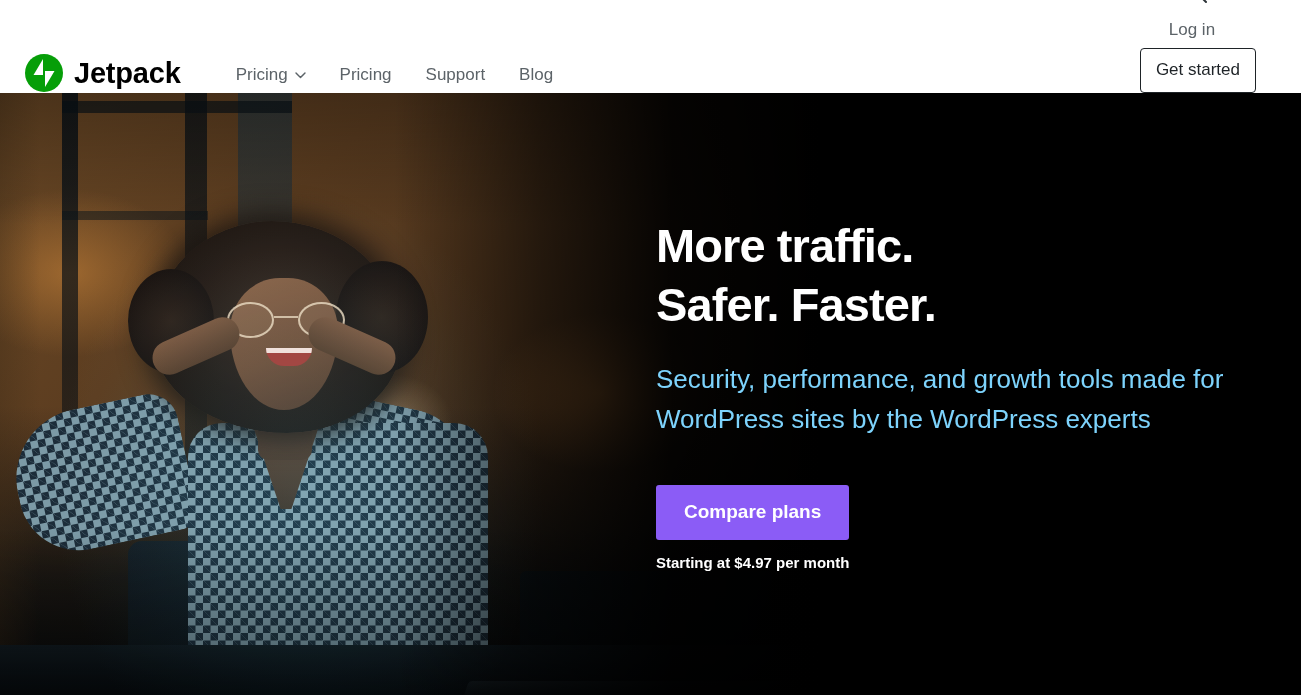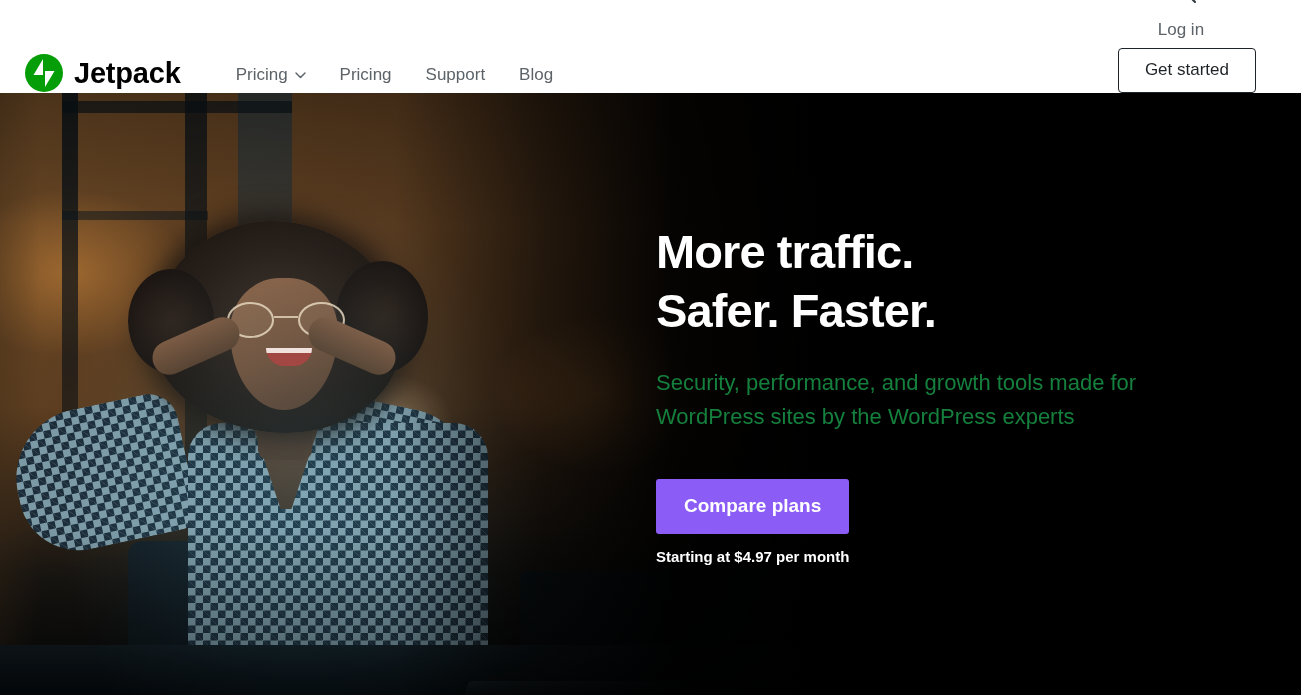--- a/index.html
+++ b/index.html
@@ -97,21 +97,21 @@
     white-space: nowrap;
   }
 
   .get-started-btn {
     font-family: "Liberation Sans", sans-serif;
     font-size: 17px;
     color: #1e2327;
     background: #ffffff;
     border: 1.5px solid #1e2327;
     border-radius: 4px;
-    padding: 12px 26px;
+    padding: 12px 15px;
     cursor: pointer;
     line-height: 1.1;
     white-space: nowrap;
   }
 
   
   .hero {
     position: relative;
     width: 1301px;
     height: 602px;
@@ -363,22 +363,22 @@
   .hero-title {
     font-size: 47px;
     font-weight: bold;
     color: #ffffff;
     line-height: 1.25;
     letter-spacing: -0.9px;
     margin-bottom: 26px;
   }
   .hero-title span { display: block; }
   .hero-sub {
-    font-size: 22px;
-    color: #15803d;
+    font-size: 26px;
+    color: #7dd3fc;
     line-height: 1.52;
     max-width: 582px;
     margin-bottom: 46px;
     font-weight: normal;
   }
   .cta-btn {
     font-family: "Liberation Sans", sans-serif;
     font-size: 19px;
     font-weight: bold;
     color: #ffffff;

